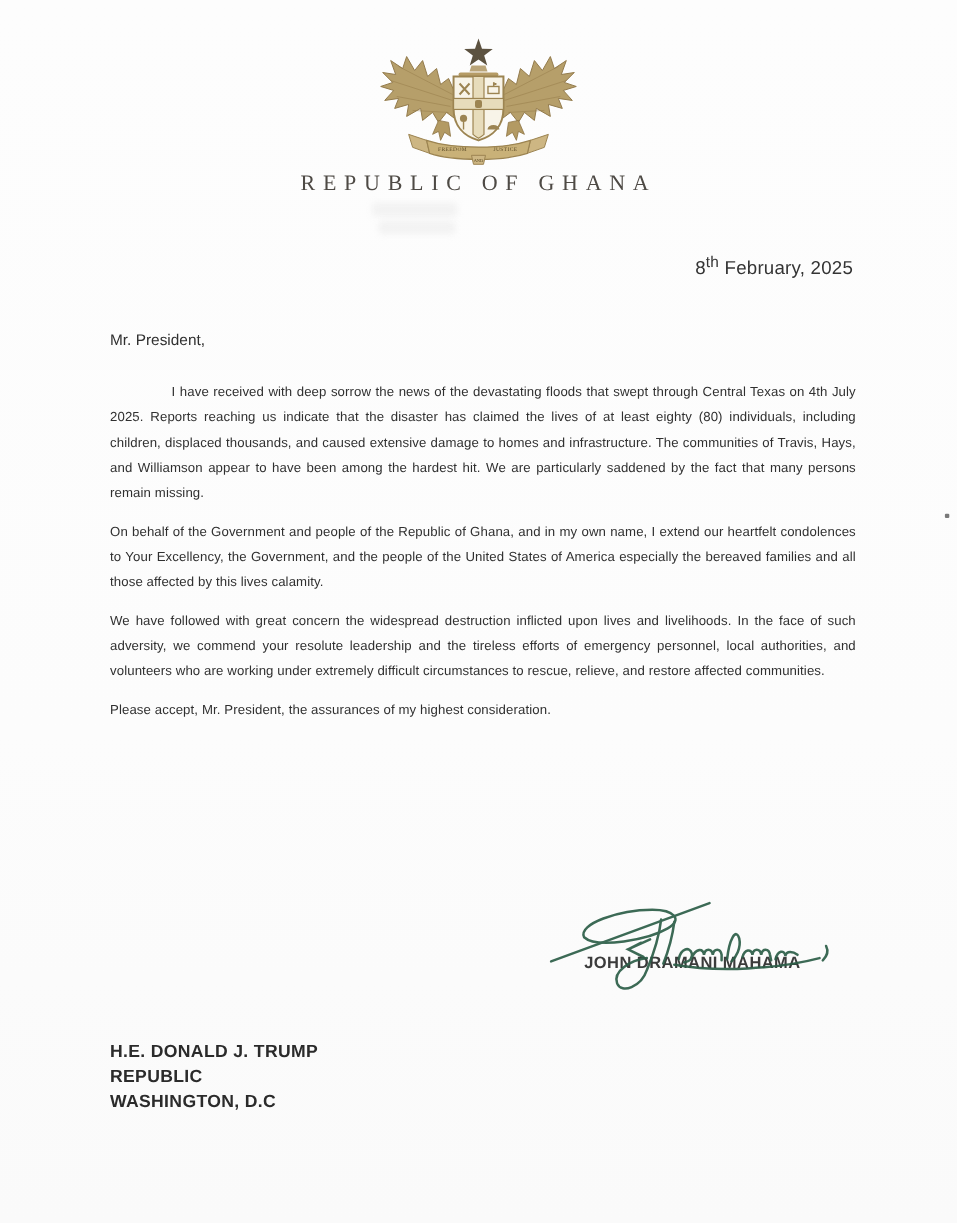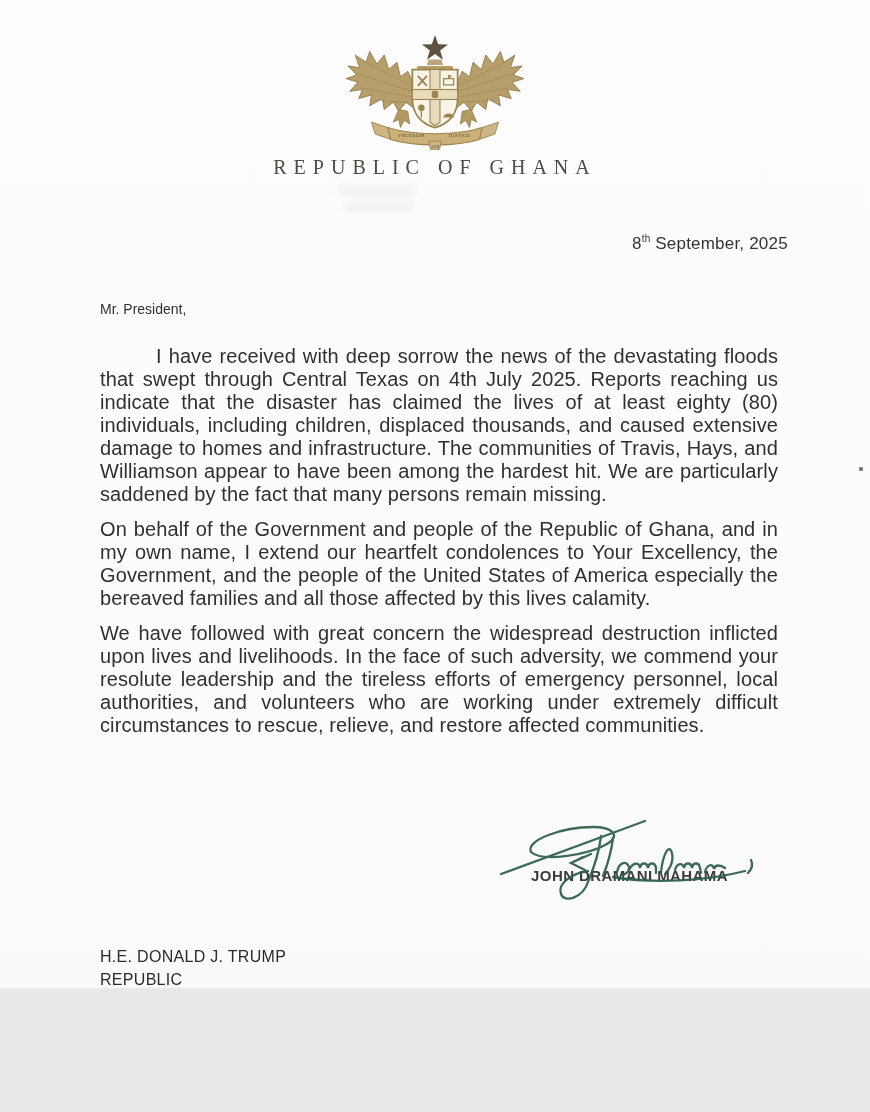--- a/index.html
+++ b/index.html
@@ -1,19 +1,19 @@
 <!DOCTYPE html>
 <html><head>
 <meta charset="utf-8">
 <style>
   * { margin:0; padding:0; box-sizing:border-box; }
   html,body { background:#e9e9e9; }
   .page {
     position:relative;
-    width:870px; height:988px;
+    width:870px; height:1112px;
     margin:0 auto;
     background:linear-gradient(180deg,#fdfdfd 0%,#fcfcfc 60%,#fafafa 100%);
     font-family:"Liberation Sans", sans-serif;
     color:#2f2f2f;
     overflow:hidden;
   }
   .crest { position:absolute; left:335px; top:26px; width:200px; height:127px; }
   .country-title {
     position:absolute; top:156px; left:0; width:100%;
     text-align:center;
@@ -23,48 +23,48 @@
   }
   .smudge { position:absolute; background:rgba(190,190,190,.16); filter:blur(3px); border-radius:4px; }
   .smudge-a { left:338px; top:184px; width:78px; height:13px; }
   .smudge-b { left:344px; top:201px; width:70px; height:12px; }
   .speck { position:absolute; left:859px; top:467px; width:4px; height:4px; background:#4d4d4d; opacity:.75; border-radius:1px; }
 
   .date-line {
     position:absolute; left:632px; top:234px;
     font-size:17px; color:#343434; letter-spacing:.2px;
   }
-  .date-line sup { font-size:10px; vertical-align:super; line-height:0; }
+  .date-line sup { font-size:14px; vertical-align:super; line-height:0; }
 
   .salutation {
     position:absolute; left:100px; top:301px;
     font-size:14px; color:#303030;
   }
 
   .letter-body {
     position:absolute; left:100px; top:345px; width:678px;
-    font-size:20px; line-height:23px;
+    font-size:12px; line-height:23px;
     text-align:justify; color:#303030;
     letter-spacing:.1px;
   }
   .letter-body p { margin-bottom:12px; }
   .letter-body p.indent-first { text-indent:56px; }
   .letter-body p.closing { text-align:left; margin-bottom:0; }
 
   .signature-block { position:absolute; left:495px; top:810px; width:285px; height:98px; }
   .signatory-name {
     position:absolute; left:12px; top:57px; width:245px; z-index:1;
     text-align:center;
     font-size:15px; font-weight:bold; color:#3b3b3b; letter-spacing:.4px;
   }
   .signature-ink { position:absolute; left:0; top:0; z-index:2; pointer-events:none; }
 
   .recipient-block {
     position:absolute; left:100px; top:946px;
-    font-size:16px; font-weight:normal; line-height:22.5px;
+    font-size:16px; font-weight:bold; line-height:22.5px;
     color:#2b2b2b; letter-spacing:.3px;
   }
   .crest text { font-family:"Liberation Serif", serif; }
 </style>
 </head>
 <body>
 
 <div class="page">
 
   <svg class="crest" viewBox="0 0 220 140" xmlns="http://www.w3.org/2000/svg">
@@ -108,28 +108,29 @@
       <text x="110" y="134" text-anchor="middle" font-size="4.5" fill="#5d4c28">AND</text>
     </g>
   </svg>
 
   <div class="country-title">REPUBLIC OF GHANA</div>
 
   <div class="smudge smudge-a"></div>
   <div class="smudge smudge-b"></div>
   <div class="speck"></div>
 
-  <div class="date-line"><span>8</span><sup>th</sup><span> September, 2025</span></div>
+  <div class="date-line"><span>8</span><sup>th</sup><span> February, 2025</span></div>
 
   <div class="salutation">Mr. President,</div>
 
   <div class="letter-body">
     <p class="indent-first">I have received with deep sorrow the news of the devastating floods that swept through Central Texas on 4th July 2025. Reports reaching us indicate that the disaster has claimed the lives of at least eighty (80) individuals, including children, displaced thousands, and caused extensive damage to homes and infrastructure. The communities of Travis, Hays, and Williamson appear to have been among the hardest hit. We are particularly saddened by the fact that many persons remain missing.</p>
     <p>On behalf of the Government and people of the Republic of Ghana, and in my own name, I extend our heartfelt condolences to Your Excellency, the Government, and the people of the United States of America especially the bereaved families and all those affected by this lives calamity.</p>
     <p>We have followed with great concern the widespread destruction inflicted upon lives and livelihoods. In the face of such adversity, we commend your resolute leadership and the tireless efforts of emergency personnel, local authorities, and volunteers who are working under extremely difficult circumstances to rescue, relieve, and restore affected communities.</p>
+    <p class="closing">Please accept, Mr. President, the assurances of my highest consideration.</p>
   </div>
 
   <div class="signature-block">
     <div class="signatory-name">JOHN DRAMANI MAHAMA</div>
     <svg class="signature-ink" width="285" height="98" viewBox="0 0 285 98" xmlns="http://www.w3.org/2000/svg">
       <g stroke="#2c5e48" stroke-width="2.3" fill="none" stroke-linecap="round" opacity=".92">
         <path d="M36,42 C30,30 68,17 98,17 C118,17 126,26 112,34 C95,44 48,53 36,42 Z"></path>
         <path d="M6,64 L150,11"></path>
         <path d="M96,44 L76,53 L90,60 M76,53 L88,47"></path>
         <path d="M106,26 C104,44 98,60 93,72 C88,87 70,94 66,84 C62,73 78,63 93,61"></path>
@@ -141,15 +142,16 @@
         <path d="M210,62 C212,54 218,53 219,59 C220,54 226,55 230,58"></path>
         <path d="M118,67 C158,74 212,71 250,61"></path>
         <path d="M256,50 C258,54 257,59 253,63"></path>
       </g>
     </svg>
   </div>
 
   <div class="recipient-block">
     <div>H.E. DONALD J. TRUMP</div>
     <div>REPUBLIC</div>
+    <div>WASHINGTON, D.C</div>
   </div>
 
 </div>
 
 </body></html>

